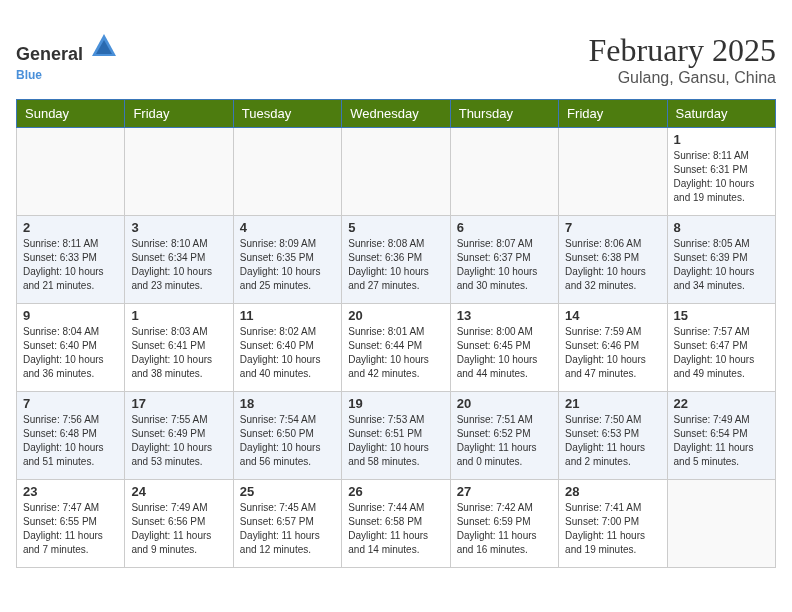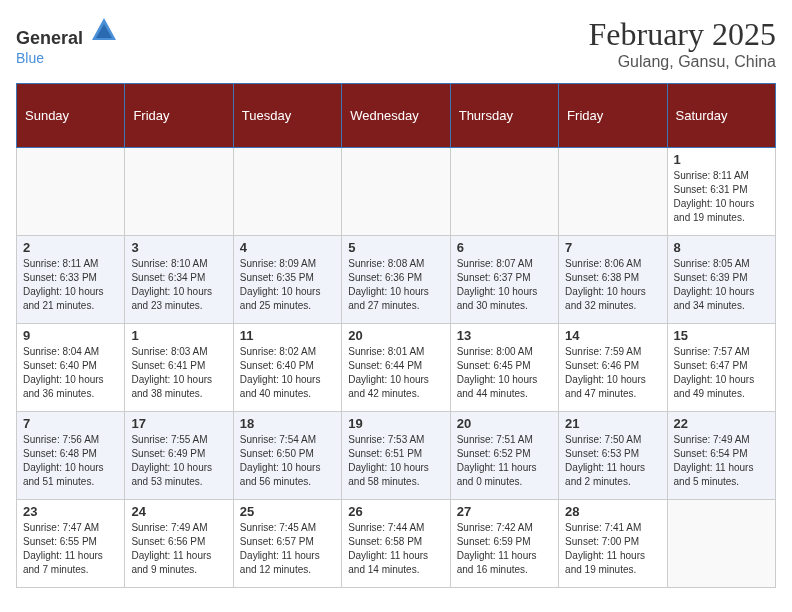--- a/index.html
+++ b/index.html
@@ -8,33 +8,34 @@
       background: #fff;
       width: 792px;
       min-height: 612px;
       padding: 16px;
     }
     .header-area {
       display: flex;
       justify-content: space-between;
       align-items: flex-start;
       margin-bottom: 12px;
+      margin-top: 16px;
     }
     .logo {
       display: flex;
       align-items: center;
     }
     .logo-text-general {
       font-size: 18px;
       font-weight: bold;
       color: #333;
     }
     .logo-text-blue {
-      font-size: 14px;
-      font-weight: normal;
+      font-size: 12px;
+      font-weight: bold;
       color: #4a90d9;
     }
     .logo-icon {
       width: 28px;
       height: 28px;
       margin-left: 2px;
     }
     .title-area {
       text-align: right;
     }
@@ -47,24 +48,24 @@
     .location-title {
       font-size: 16px;
       color: #555;
     }
     .calendar {
       width: 100%;
       border-collapse: collapse;
       table-layout: fixed;
     }
     .calendar th {
-      background-color: #7f1d1d;
+      background-color: #4d7c0f;
       color: #fff;
       text-align: left;
-      padding: 24px 8px;
+      padding: 6px 8px;
       font-size: 13px;
       font-weight: normal;
       border: 1px solid #3a76b8;
     }
     .calendar td {
       border: 1px solid #ccc;
       vertical-align: top;
       padding: 4px 6px;
       height: 88px;
       width: 113px;

